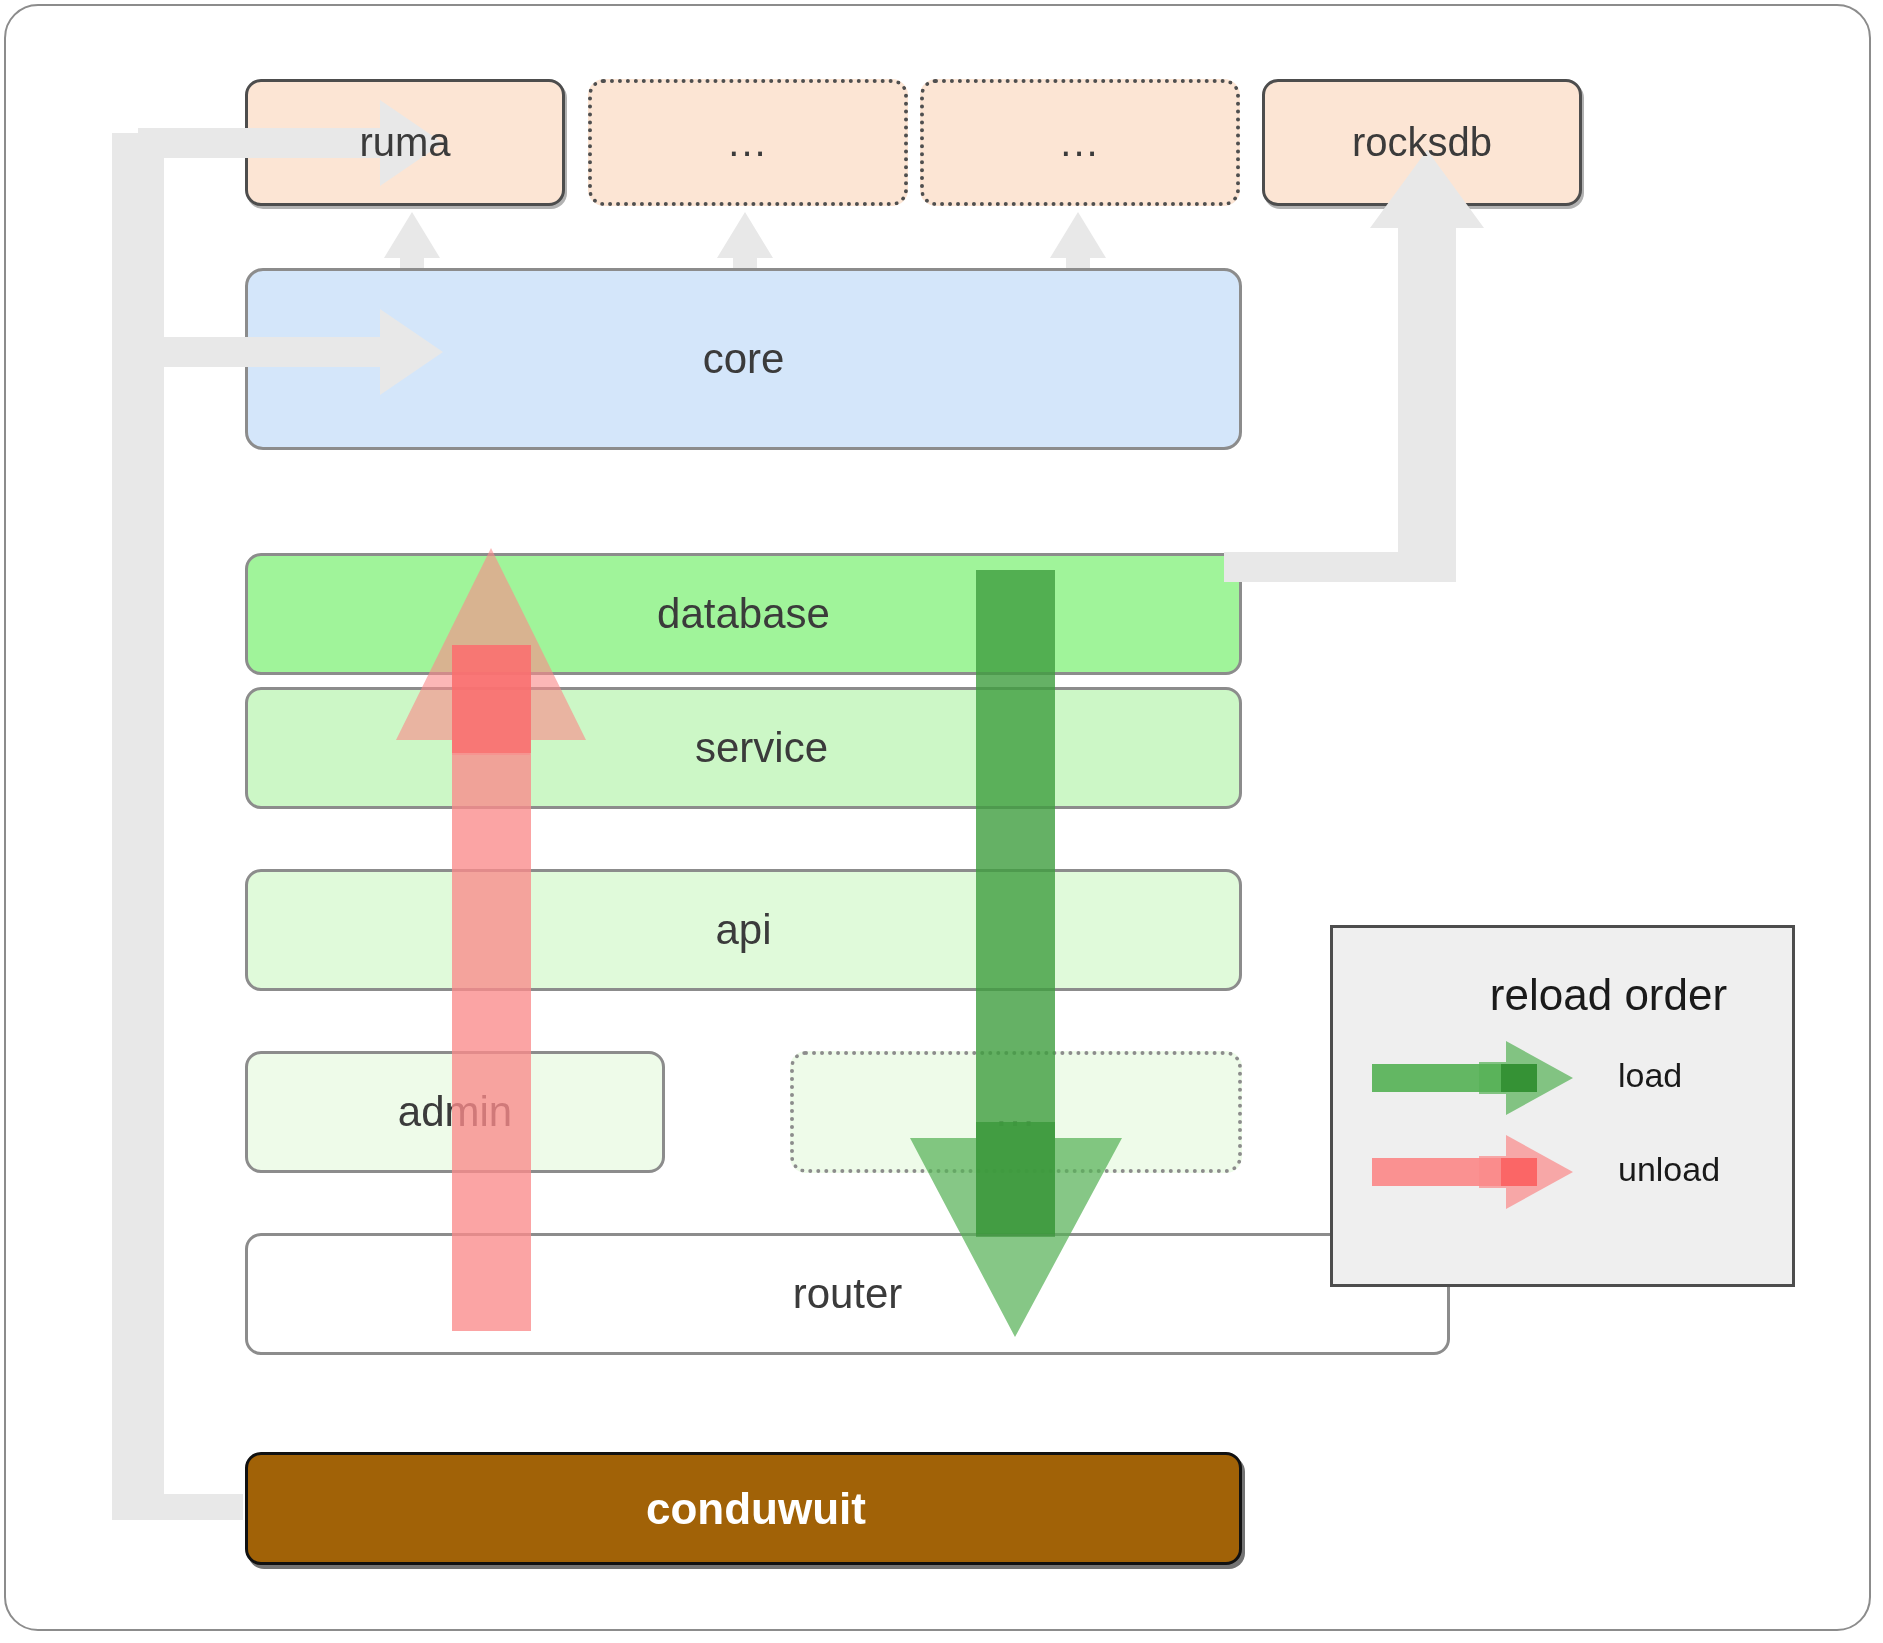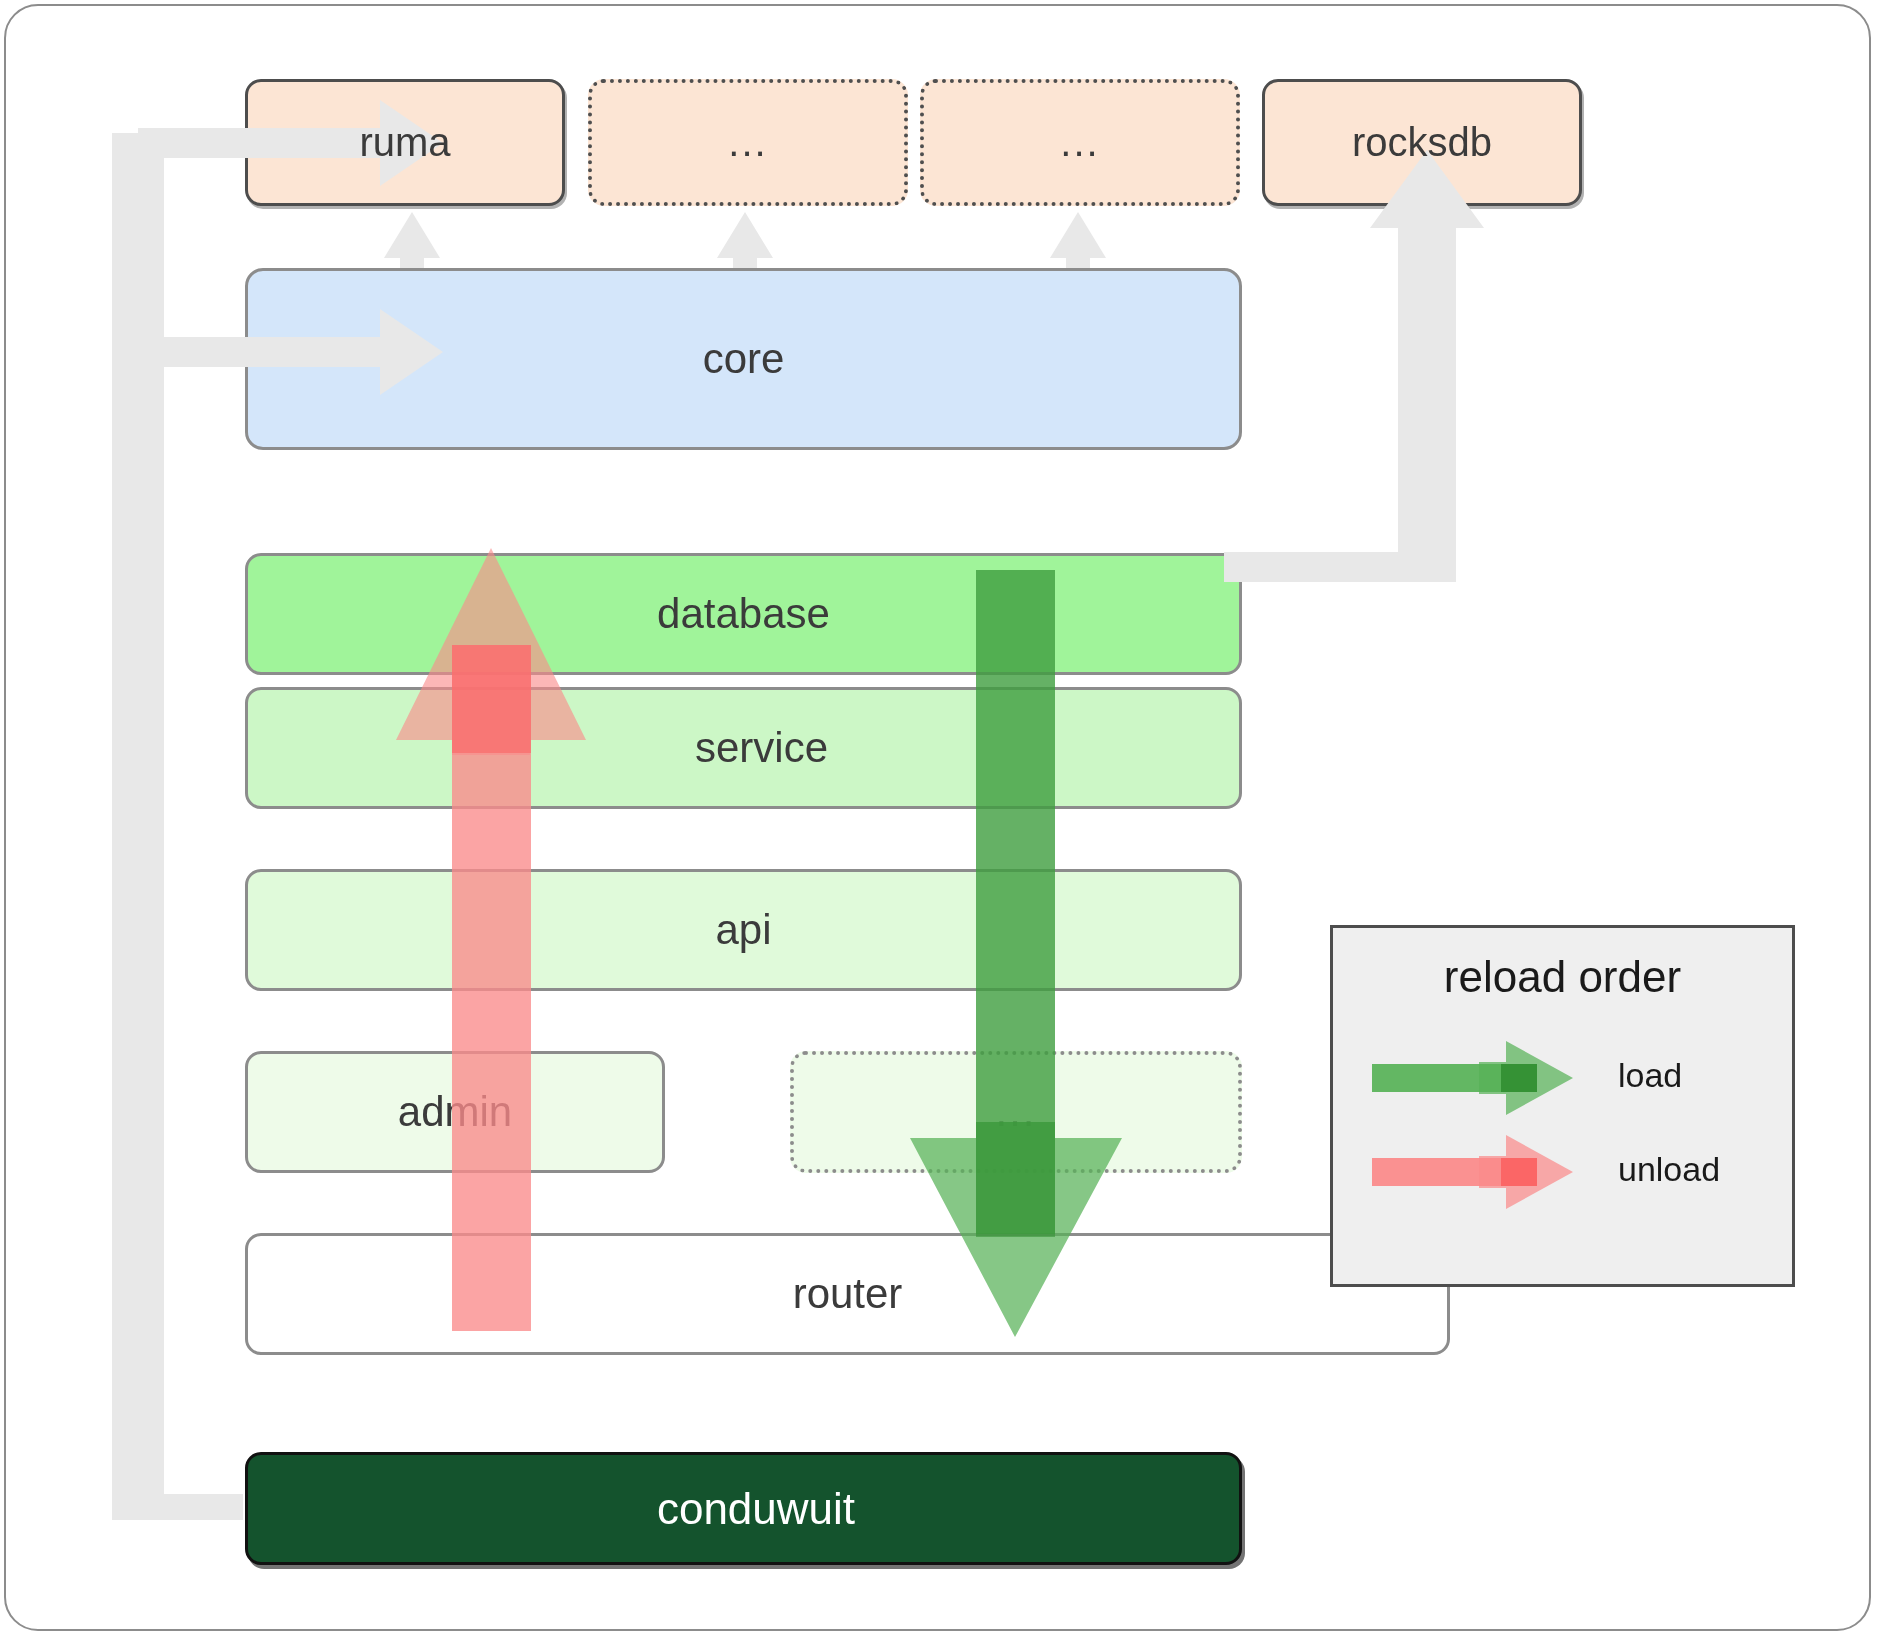--- a/index.html
+++ b/index.html
@@ -74,26 +74,26 @@
   }
   .layer.dotted {
     border-style: dotted;
     border-width: 4px;
     border-color: #8c8c8c;
   }
   .layer.dotted > span { letter-spacing: 2px; }
 
   
   .root-node {
-    background: #14532d;
+    background: #a16207;
     border: 3px solid #111111;
     border-radius: 16px;
     font-size: 44px;
     color: #ffffff;
-    font-weight: 400;
+    font-weight: 700;
     box-shadow: 3px 4px 0 rgba(0,0,0,0.55);
     padding-left: 25px;
   }
 
   
   .legend {
     position: absolute;
     background: #efefef;
     border: 3px solid #4d4d4d;
     box-sizing: border-box;
@@ -221,21 +221,21 @@
 
       <rect x="976" y="1122" width="79" height="115" fill="#2f8c2f" fill-opacity="0.55"></rect>
     </g>
   </svg>
 
   <div class="node root-node" style="left:245px; top:1452px; width:997px; height:113px;">
     <span>conduwuit</span>
   </div>
 
   <div class="legend" style="left:1330px; top:925px; width:465px; height:362px;">
-    <div class="legend-title" style="top:24px;">reload order</div>
+    <div class="legend-title" style="top:42px;padding-left:46px;">reload order</div>
 
     <svg width="465" height="362" style="position:absolute; left:0; top:0;">
 
       <g>
         <rect x="39" y="136" width="165" height="28" fill="#57b257" fill-opacity="0.92"></rect>
         <polygon points="240,118 173,150 199,150 199,156 173,156 173,182 240,150" fill="none"></polygon>
         <polygon points="173,113 240,150 173,187 173,166 146,166 146,134 173,134" fill="#57b257" fill-opacity="0.72"></polygon>
         <rect x="168" y="136" width="36" height="28" fill="#2f8c2f" fill-opacity="0.85"></rect>
       </g>
 

